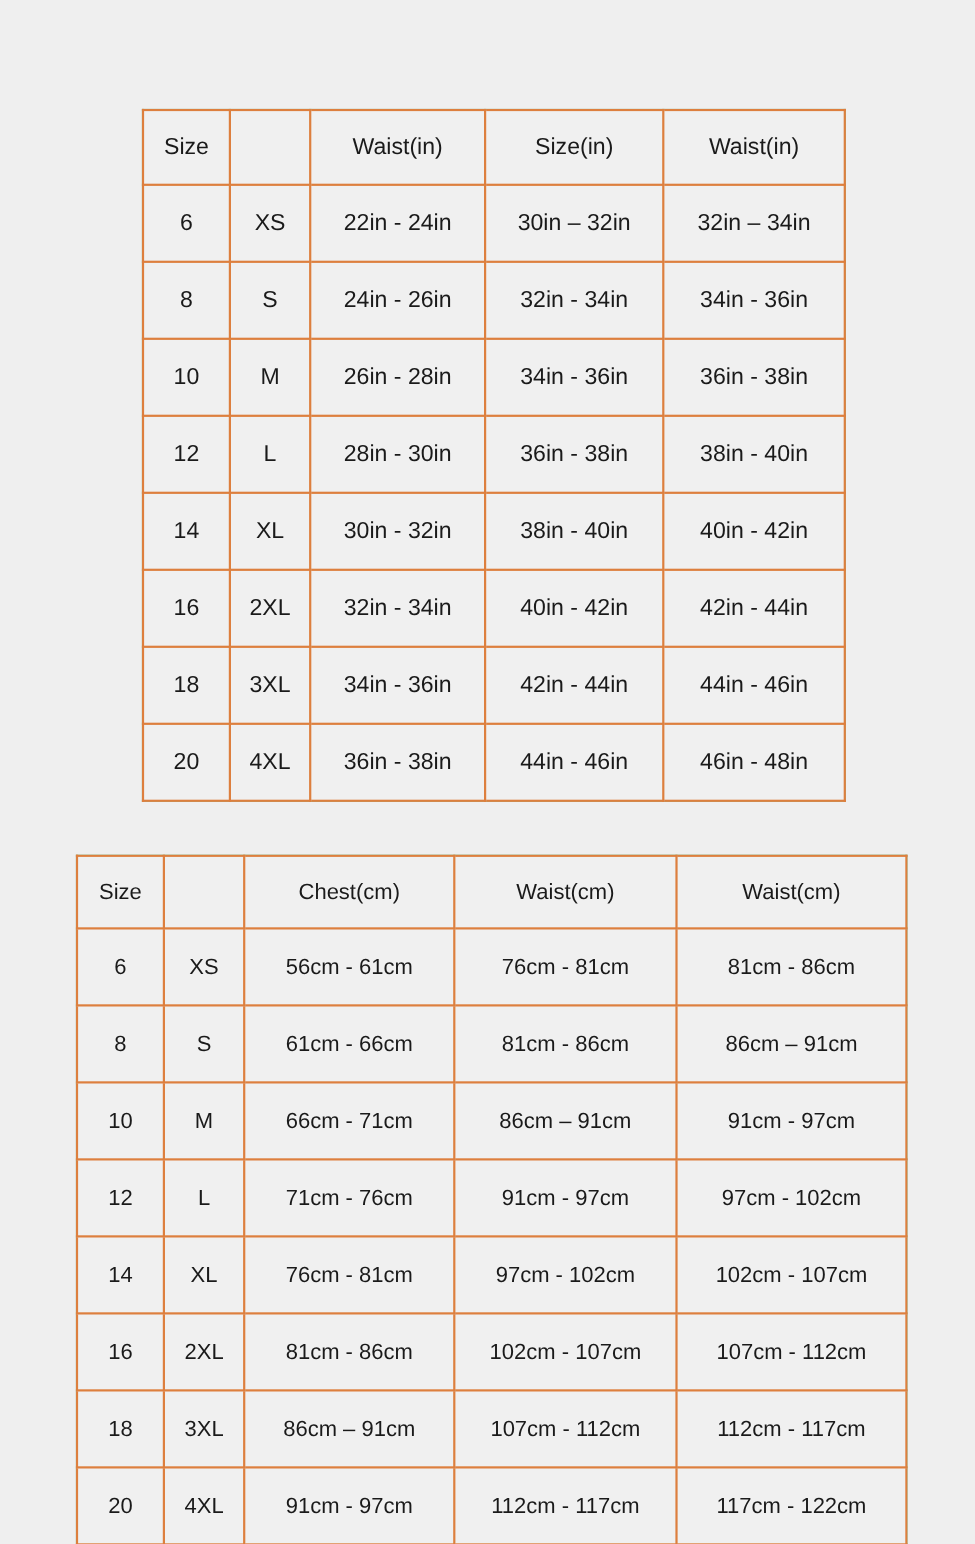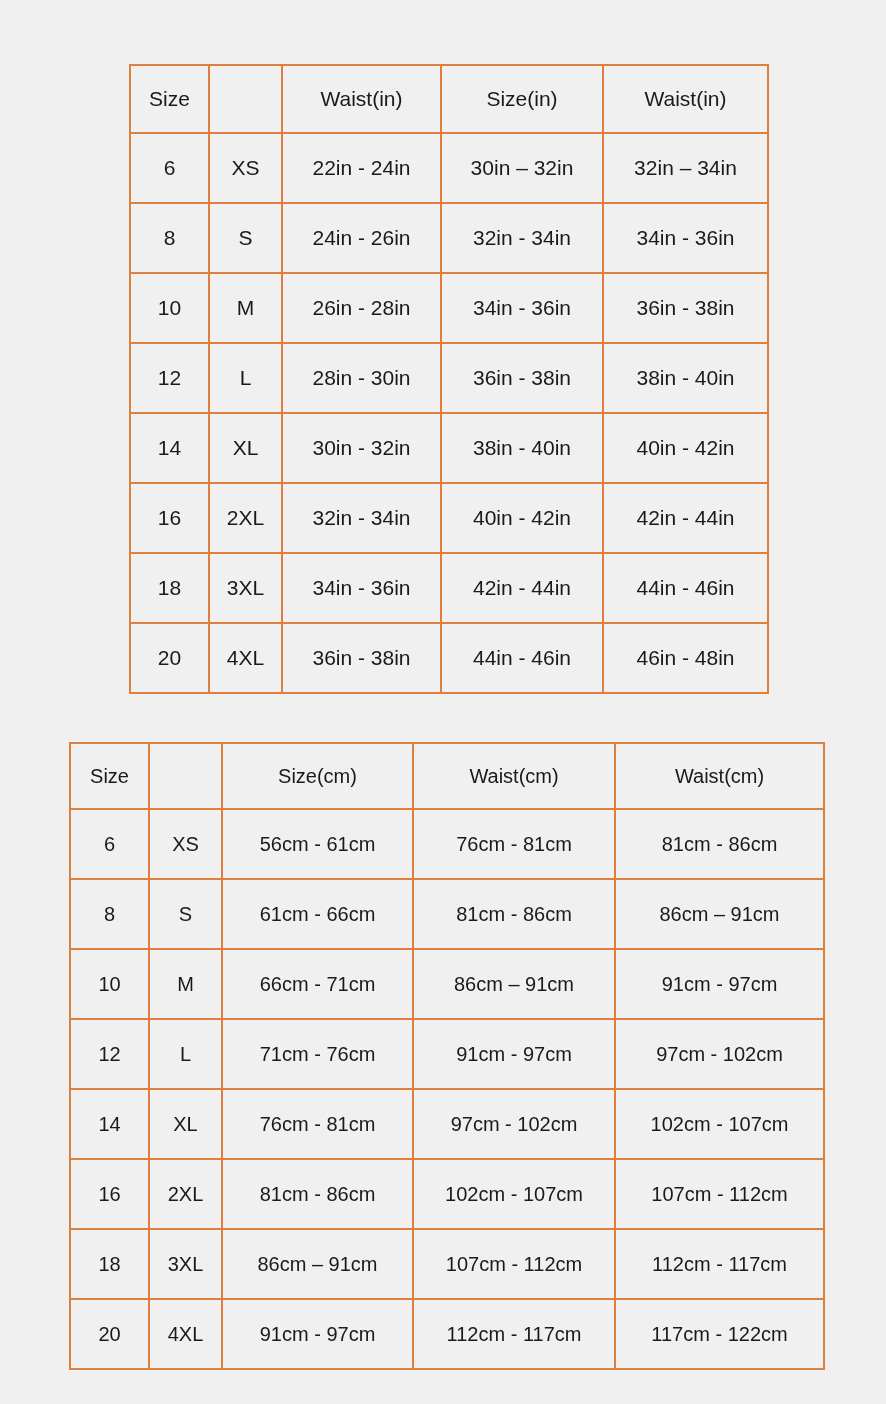--- a/index.html
+++ b/index.html
@@ -13,20 +13,21 @@
     font-family: "Liberation Sans", sans-serif;
     color: #1a1a1a;
     position: relative;
     overflow: hidden;
   }
 
   .size-table {
     border-collapse: collapse;
     table-layout: fixed;
     background: #5eead4;
+    margin-top: 35px;
   }
   .size-table td, .size-table th {
     border: 2px solid #dd7f3e;
     text-align: center;
     vertical-align: middle;
     font-weight: 400;
     color: #1a1a1a;
     background: #f0f0f0;
     padding: 0;
     white-space: nowrap;
@@ -156,21 +157,21 @@
       <col class="c-size">
         <col class="c-label">
         <col class="c-waist">
         <col class="c-chest">
         <col class="c-hips">
     </colgroup>
     <thead>
       <tr>
         <th>Size</th>
         <th></th>
-        <th>Size(cm)</th>
+        <th>Chest(cm)</th>
         <th>Waist(cm)</th>
         <th>Waist(cm)</th>
       </tr>
     </thead>
     <tbody>
       <tr>
         <td>6</td>
         <td>XS</td>
         <td>56cm - 61cm</td>
         <td>76cm - 81cm</td>

